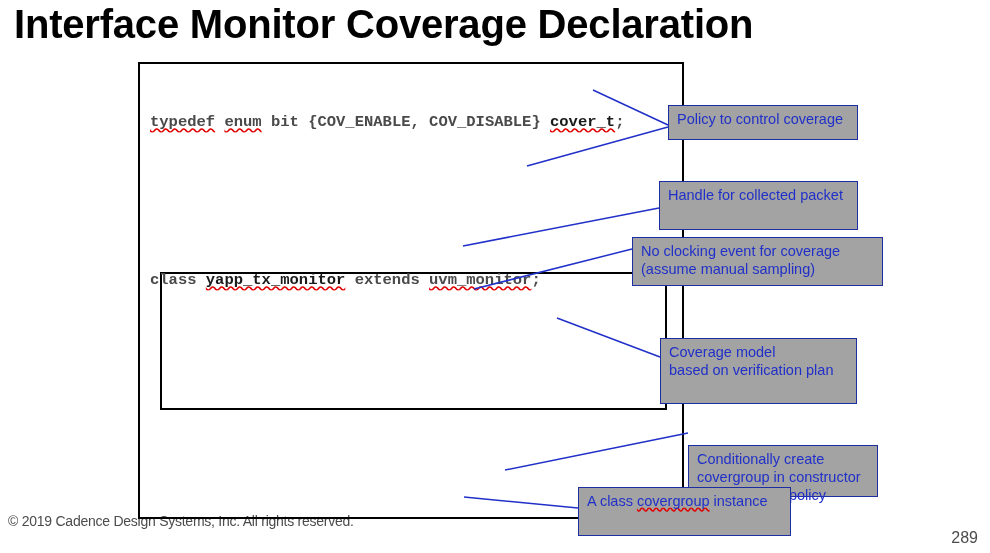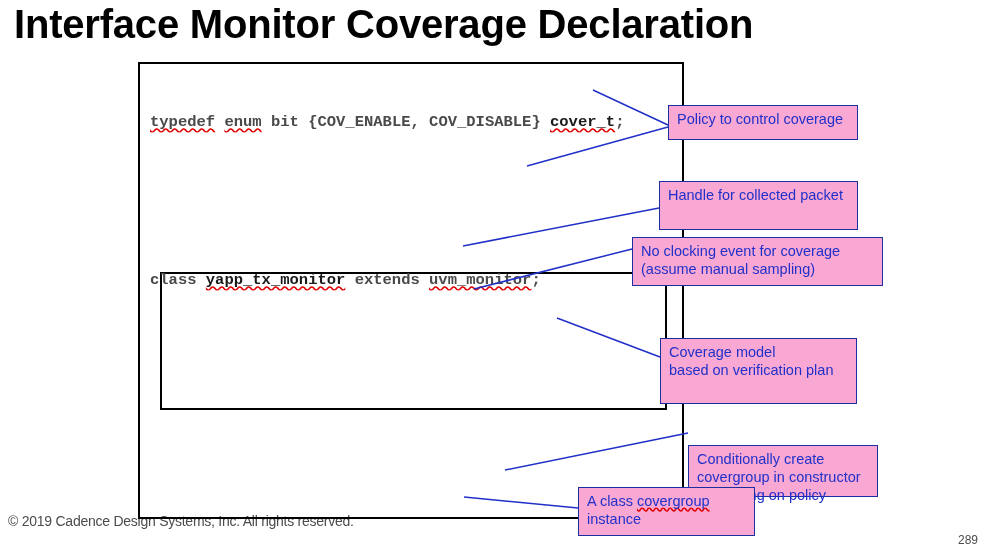--- a/index.html
+++ b/index.html
@@ -87,40 +87,40 @@
     text-decoration-color: #e00000;
     text-decoration-style: wavy;
     text-decoration-skip-ink: none;
     text-underline-offset: 1px;
   }
 
   
   .callout {
     position: absolute;
     border: 1.6px solid #1c2ea0;
-    background: #f9a8d4;
+    background: #a3a3a3;
     color: #2030c8;
     font-family: "Liberation Sans", sans-serif;
     font-size: 14.5px;
     line-height: 18px;
     box-sizing: border-box;
     padding: 4px 7px 14px 8px;
     z-index: 10;
     white-space: pre-line;
   }
   .callout .sq {
     text-decoration-color: #e00000;
   }
 
   #callout-policy     { left: 668px; top: 105px; width: 190px; height: 35px; }
   #callout-handle     { left: 659px; top: 181px; width: 199px; height: 49px; }
   #callout-noclock    { left: 632px; top: 237px; width: 251px; height: 49px; }
   #callout-model      { left: 660px; top: 338px; width: 197px; height: 66px; }
   #callout-cond       { left: 688px; top: 405px; width: 190px; height: 52px; margin-top: 40px; }
-  #callout-notnamed   { left: 578px; top: 487px; width: 177px; height: 49px; }
+  #callout-notnamed   { left: 578px; top: 487px; width: 213px; height: 49px; }
 
   
   #leaders {
     position: absolute;
     left: 0; top: 0;
     width: 990px; height: 553px;
     z-index: 8;
     pointer-events: none;
   }
 
@@ -133,21 +133,21 @@
     font-size: 14px;
     color: #4c4c4c;
     letter-spacing: -0.25px;
     white-space: nowrap;
   }
   #footer-pagenum {
     position: absolute;
     right: 12px;
     bottom: 6px;
     font-family: "Liberation Sans", sans-serif;
-    font-size: 12px;
+    font-size: 16px;
     color: #4c4c4c;
     margin-left: 44px;
   }
 </style>
 </head>
 <body>
 
 <div id="slide-title">Interface Monitor Coverage Declaration</div>
 
 <div id="code-box"></div>

